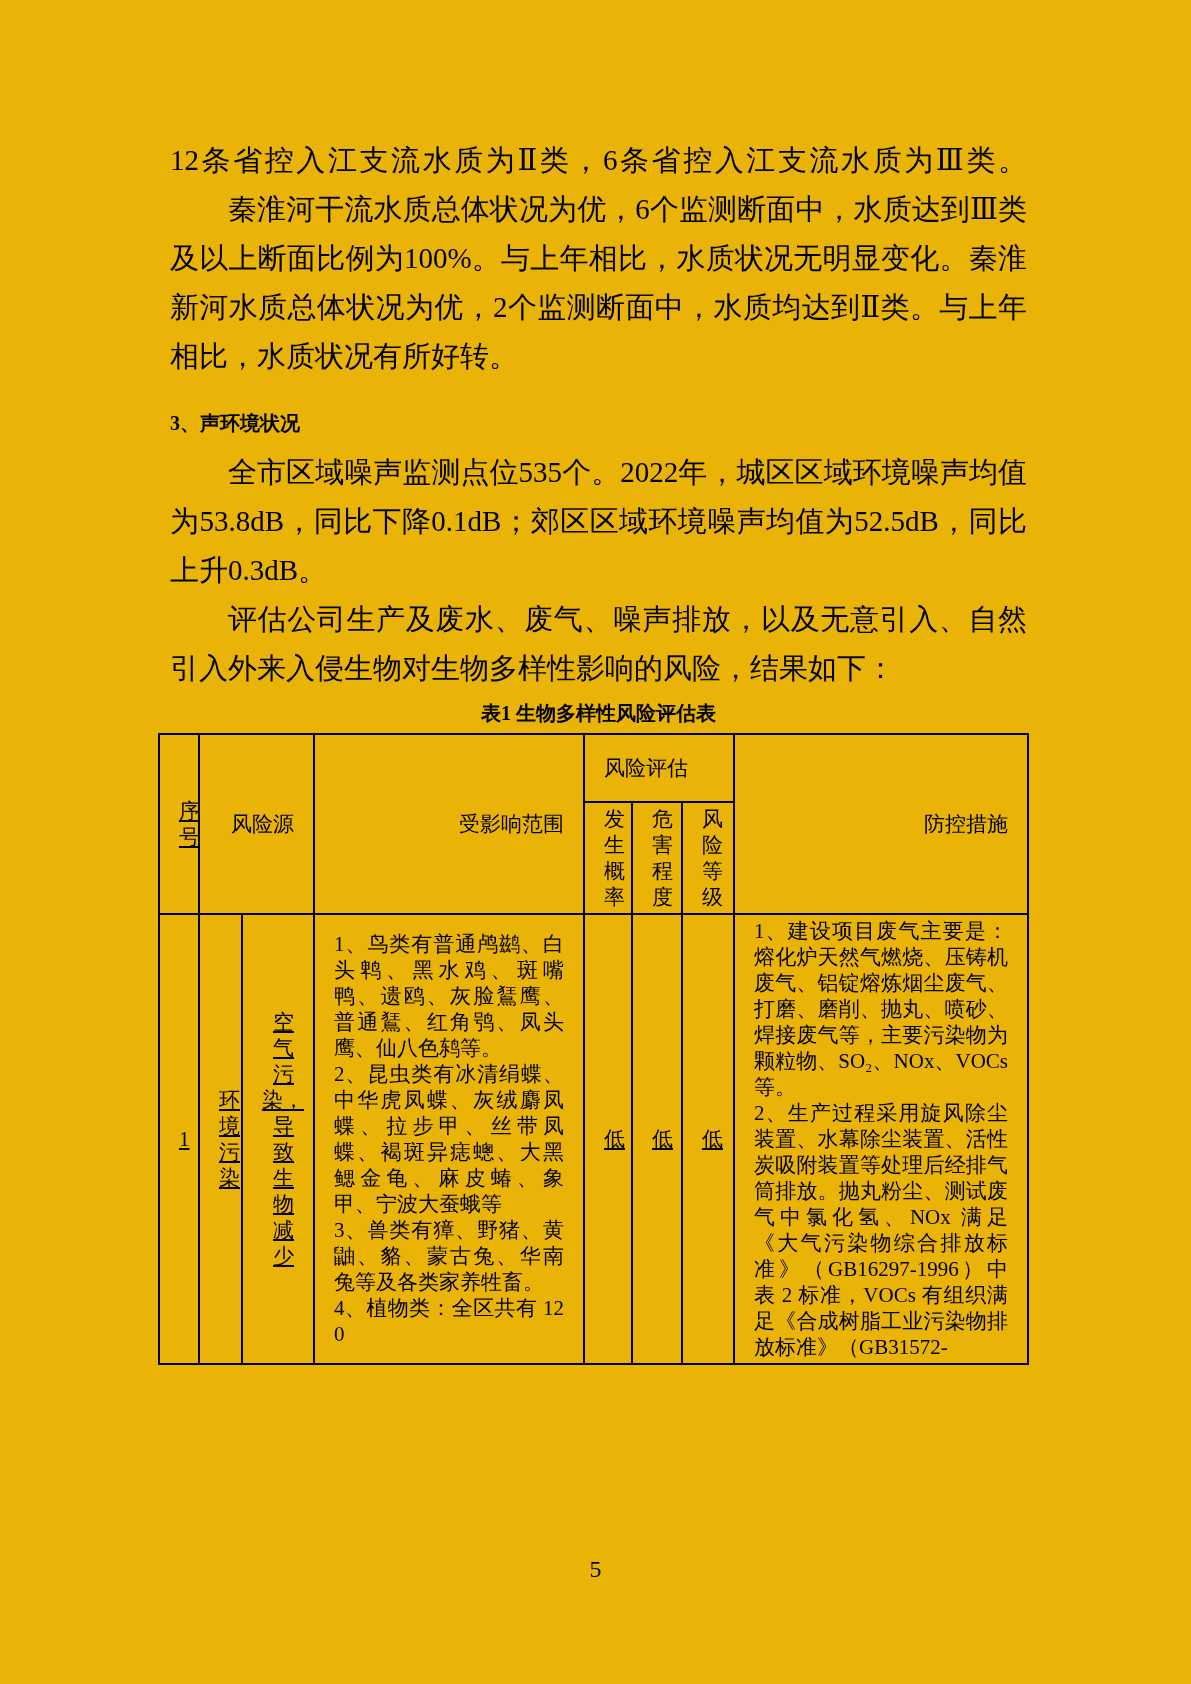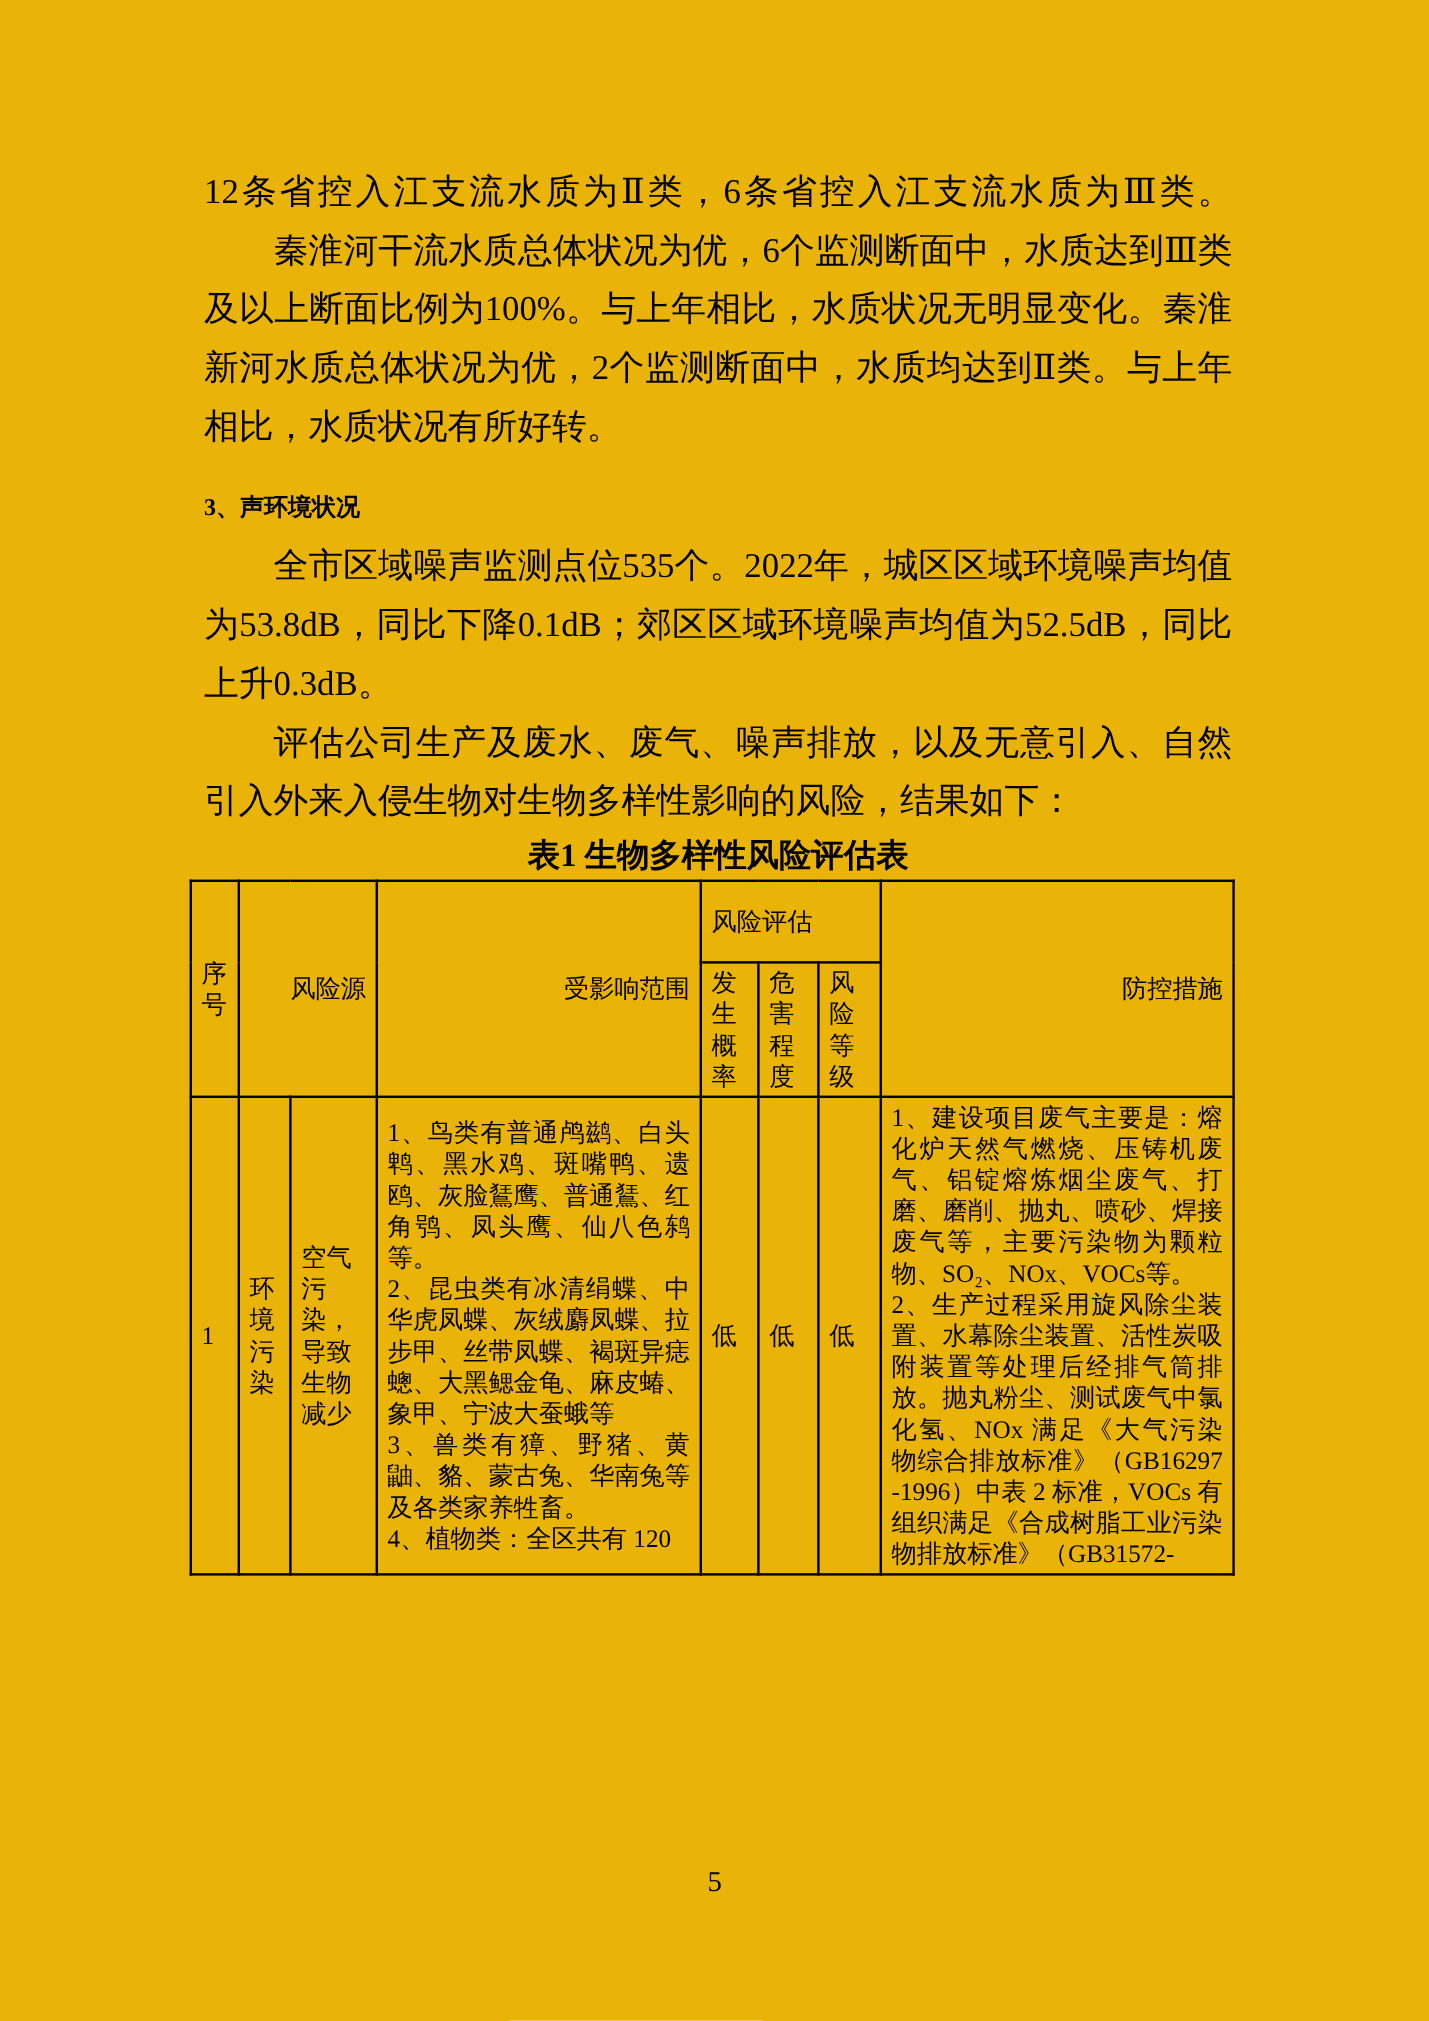--- a/index.html
+++ b/index.html
@@ -27,44 +27,44 @@
   }
   .jlast { text-align-last: justify; }
   .indent { text-indent: 58px; }
   .heading {
     font-size: 20px;
     font-weight: bold;
     line-height: 49px;
     margin-top: 18px;
   }
   .table-caption {
-    font-size: 27px;
+    font-size: 20px;
     font-weight: bold;
     text-align: center;
     line-height: 36px;
     margin-top: 2px;
   }
   table.risk-table {
     table-layout: fixed;
     border-collapse: collapse;
     width: 869px;
     margin-left: -12px;
     margin-top: 2px;
   }
   table.risk-table td {
     border: 2px solid #000;
     font-size: 21px;
     line-height: 26px;
-    padding: 3px 8px;
+    padding: 3px 19px;
     vertical-align: middle;
     word-break: break-all;
   }
   td.h-left { text-align: right; padding-left: 10px; }
   td.assess-head { vertical-align: middle; padding-left: 10px; height: 68px; }
-  td.cell-center { text-align: left; }
+  td.cell-center { text-align: right; text-decoration: underline; }
   td.cell-block {
     vertical-align: top;
     text-align: justify;
     padding: 4px 8px;
   }
   td.subhead { vertical-align: middle; padding-left: 8px; border-radius: 23px; }
   .footer-num {
     position: absolute;
     top: 1556px;
     left: 0;

